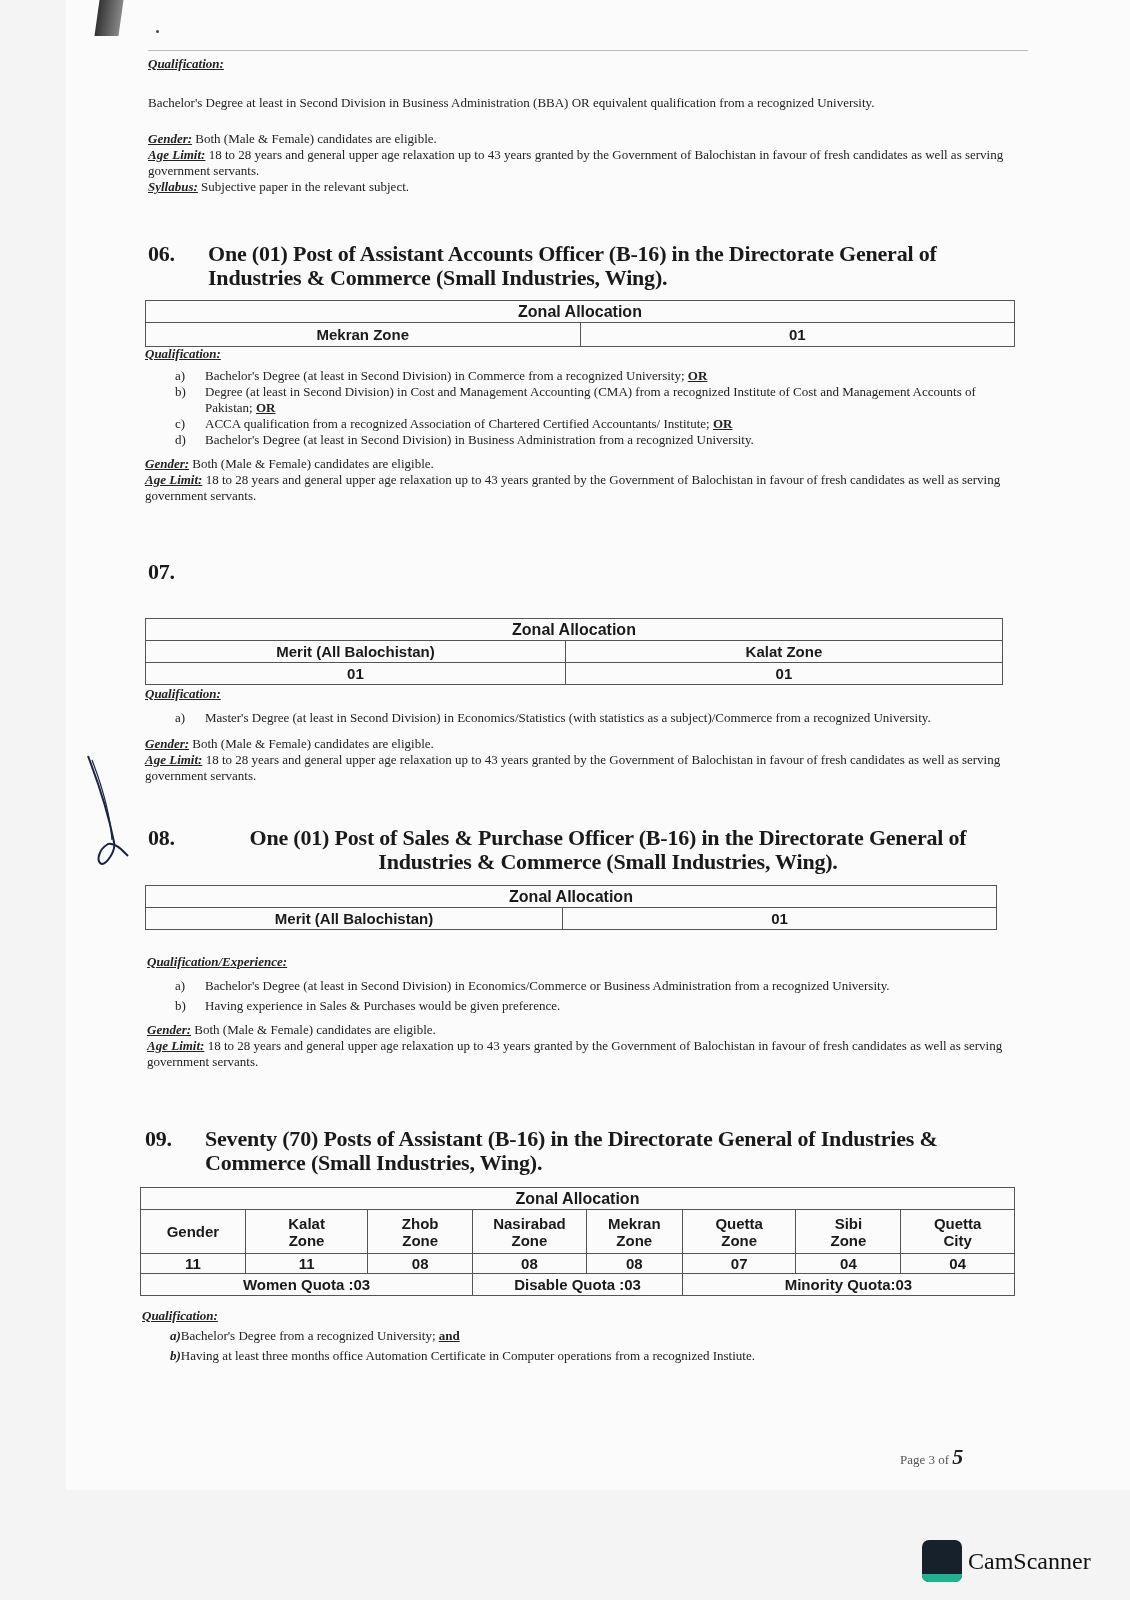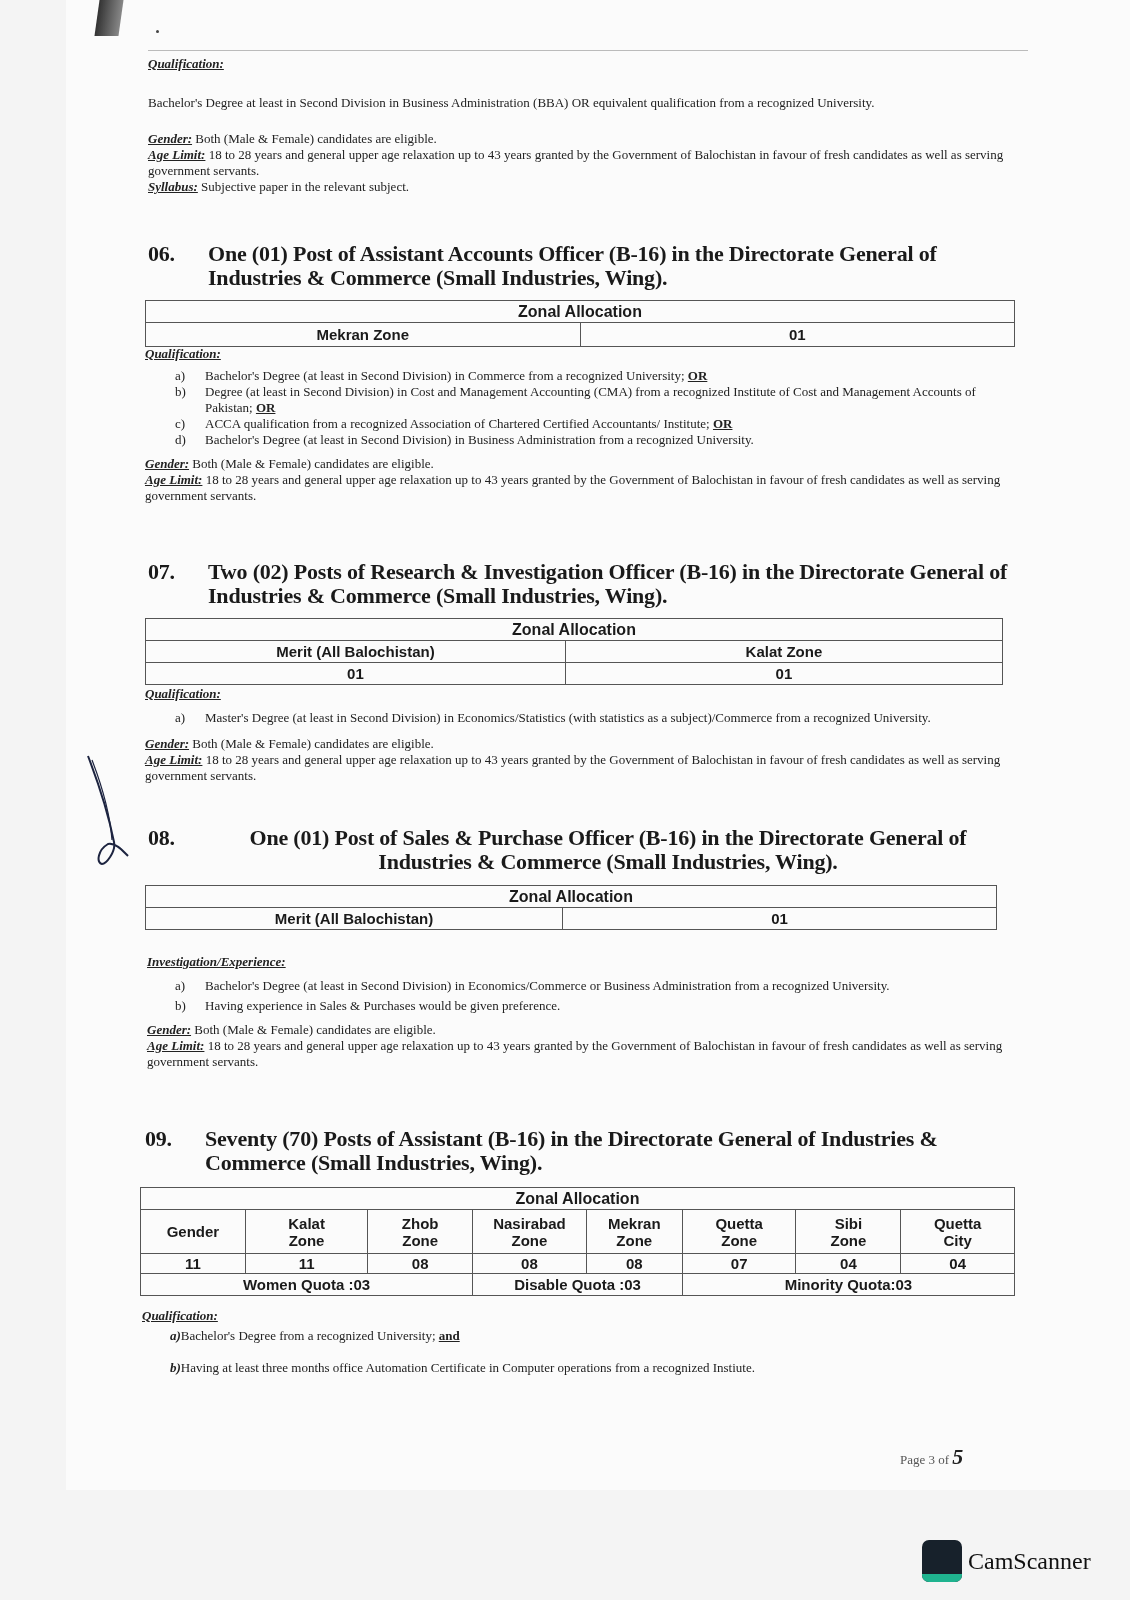--- a/index.html
+++ b/index.html
@@ -112,21 +112,20 @@
     <span>Both (Male &amp; Female) candidates are eligible.</span>
   </div>
   <div class="body-text">
     <span class="label">Age Limit:</span>
     <span>18 to 28 years and general upper age relaxation up to 43 years granted by the Government of Balochistan in favour of fresh candidates as well as serving government servants.</span>
   </div>
 </div>
 
 <div class="abs heading" style="left:148px; top:560px; width:880px; height:50px;">
   <span class="num">07.</span>
-  <span class="txt">Two (02) Posts of Research &amp; Investigation Officer (B-16) in the Directorate General of Industries &amp; Commerce (Small Industries, Wing).</span>
 </div>
 <table class="zonal" style="left:145px; top:618px; width:858px;">
   <tbody>
       <tr style="height:22px;">
         <td colspan="2" class="head">Zonal Allocation</td>
       </tr>
   <tr style="height:22px;">
     <td style="width:49%;">Merit (All Balochistan)</td>
     <td>Kalat Zone</td>
   </tr>
@@ -165,21 +164,21 @@
       <tr style="height:22px;">
         <td colspan="2" class="head">Zonal Allocation</td>
       </tr>
   <tr style="height:22px;">
     <td style="width:49%;">Merit (All Balochistan)</td>
     <td>01</td>
   </tr>
 </tbody>
   </table>
 <div class="abs" style="left:147px; top:954px; width:880px;">
-  <div class="label">Investigation/Experience:</div>
+  <div class="label">Qualification/Experience:</div>
   <div class="list" style="margin-top:8px; margin-left:28px; width:834px;">
     <div class="item"><span class="mk">a)</span><span>Bachelor's Degree (at least in Second Division) in Economics/Commerce or Business Administration from a recognized University.</span></div>
     <div class="item" style="margin-top:4px;"><span class="mk">b)</span><span>Having experience in Sales &amp; Purchases would be given preference.</span></div>
   </div>
   <div class="body-text" style="margin-top:8px;">
     <span class="label">Gender:</span>
     <span>Both (Male &amp; Female) candidates are eligible.</span>
   </div>
   <div class="body-text">
     <span class="label">Age Limit:</span>
@@ -220,21 +219,21 @@
     <td colspan="3">Women Quota :03</td>
     <td colspan="2">Disable Quota :03</td>
     <td colspan="3">Minority Quota:03</td>
   </tr>
 </tbody>
   </table>
 <div class="abs" style="left:142px; top:1308px; width:880px;">
   <div class="label">Qualification:</div>
   <div class="list" style="margin-top:4px; margin-left:28px; width:840px;">
     <div><span style="font-weight:bold; font-style:italic;">a)</span><span>Bachelor's Degree from a recognized University;</span> <span class="or">and</span></div>
-    <div style="margin-top:16px;"><span style="font-weight:bold; font-style:italic;">b)</span><span>Having at least three months office Automation Certificate in Computer operations from a recognized Instiute.</span></div>
+    <div style="margin-top:4px;"><span style="font-weight:bold; font-style:italic;">b)</span><span>Having at least three months office Automation Certificate in Computer operations from a recognized Instiute.</span></div>
   </div>
 </div>
 
 <div class="page-num">
   <span>Page 3 of </span><span class="hand">5</span>
 </div>
 
 <div class="cs-logo">
   <div class="t">CS</div>
   <div class="bar"></div>

